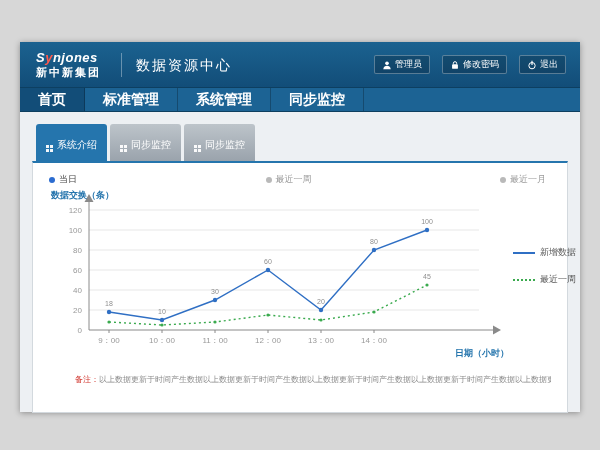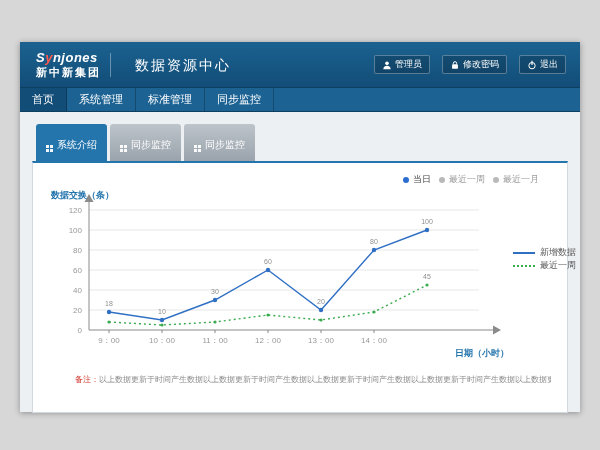--- a/index.html
+++ b/index.html
@@ -8,50 +8,50 @@
   .page{position:absolute;left:20px;top:42px;width:560px;height:370px;background:#fff;
         box-shadow:0 1px 6px rgba(0,0,0,.35)}
 
   
   .topbar{height:46px;background:linear-gradient(#1b6290,#124d78);display:flex;align-items:center;
           padding:0 10px;border-bottom:1px solid #0d3f61;box-sizing:border-box}
   .logo{display:flex;flex-direction:column;justify-content:space-between;color:#fff;margin-left:6px;line-height:1;cursor:pointer}
   .logo-en{font-size:13px;font-weight:bold;font-style:italic;letter-spacing:.5px}
   .logo-accent{color:#ff5a4e}
   .logo-cn{font-size:11px;font-weight:bold;letter-spacing:2px;margin-top:3px}
-  .app-title{color:#fff;font-size:14px;margin-left:9px;padding-left:24px;height:24px;line-height:24px;
+  .app-title{color:#fff;font-size:14px;margin-left:20px;padding-left:14px;height:24px;line-height:24px;
              border-left:1px solid rgba(255,255,255,.35);letter-spacing:2px}
   .user-actions{margin-left:auto;display:flex;gap:12px;margin-right:4px}
   .ubtn{display:flex;align-items:center;gap:3px;background:rgba(0,0,0,.18);border:1px solid rgba(255,255,255,.3);
         border-radius:2px;color:#fff;font-size:9px;padding:2px 7px;cursor:pointer;white-space:nowrap}
   .ubtn svg{display:block}
 
   
   .navbar{height:24px;background:#1c6394;display:flex;border-bottom:1px solid #0e3f5f;box-sizing:border-box}
-  .nav-item{color:#fff;font-size:11px;font-weight:normal;line-height:23px;padding:0 12px;
+  .nav-item{color:#fff;font-size:14px;font-weight:bold;line-height:23px;padding:0 18px;
             border-right:1px solid rgba(0,0,0,.25);cursor:pointer}
   .nav-item.active{background:#124d78}
 
   
   .content{height:300px;background:#edf0f3;padding:12px 12px 0;box-sizing:border-box}
   .tabbar{display:flex;gap:3px;padding-left:4px}
   .tab{display:flex;align-items:flex-end;gap:4px;font-size:10px;color:#fff;padding:9px 10px;height:19px;
        border-radius:3px 3px 0 0;cursor:pointer;background:linear-gradient(#bdc4ca,#9aa3ac)}
   .tab.active{background:#2575ad}
   .tab .grid-icon{width:7px;height:7px;opacity:.95}
   .panel{background:#fff;border:1px solid #d3d9de;border-top:2px solid #2575ad;height:252px;
          box-sizing:border-box;padding:8px 16px;position:relative}
-  .period-row{display:flex;justify-content:flex-end;gap:8px;margin-right:12px;margin-top:2px}
+  .period-row{display:flex;justify-content:space-between;gap:8px;margin-right:5px;margin-top:2px}
   .pf{display:flex;align-items:center;gap:4px;font-size:9px;color:#999;cursor:pointer}
   .pf .dot{width:6px;height:6px;border-radius:50%;background:#b9b9b9}
   .pf.active{color:#444}
   .pf.active .dot{background:#2b6cd0}
   .chart-row{display:flex;margin-top:2px}
   #chart{flex:0 0 462px}
-  .series-legend{display:flex;flex-direction:column;margin-top:58px;margin-left:2px}
+  .series-legend{display:flex;flex-direction:column;gap:14px;margin-top:58px;margin-left:2px}
   .sl-item{display:flex;align-items:center;gap:5px;font-size:9px;color:#555;white-space:nowrap}
   .sl-line{width:22px;height:0;border-top:2px solid #2f6fc4}
   .sl-line.dotted{border-top:2px dotted #3aaa4e}
   .note{margin-top:2px;padding-left:26px;font-size:8px;white-space:nowrap;overflow:hidden;color:#8a8a8a}
   .note-prefix{color:#d0342c}
 </style>
 </head>
 <body>
 
 <div class="stage">
@@ -89,22 +89,22 @@
                 <line x1="6" y1="0.8" x2="6" y2="6" stroke="#fff" stroke-width="1.4"></line>
               </svg>
             </span>
           <span>退出</span>
         </div>
       </div>
     </header>
 
     <nav class="navbar">
       <div class="nav-item active">首页</div>
+      <div class="nav-item">标准管理</div>
       <div class="nav-item">系统管理</div>
-      <div class="nav-item">标准管理</div>
       <div class="nav-item">同步监控</div>
     </nav>
 
     <div class="content">
       <div class="tabbar">
         <div class="tab active">
           <svg class="grid-icon" viewBox="0 0 8 8">
               <rect width="3.4" height="3.4" fill="#fff"></rect>
               <rect x="4.6" width="3.4" height="3.4" fill="#fff"></rect>
               <rect y="4.6" width="3.4" height="3.4" fill="#fff"></rect>

